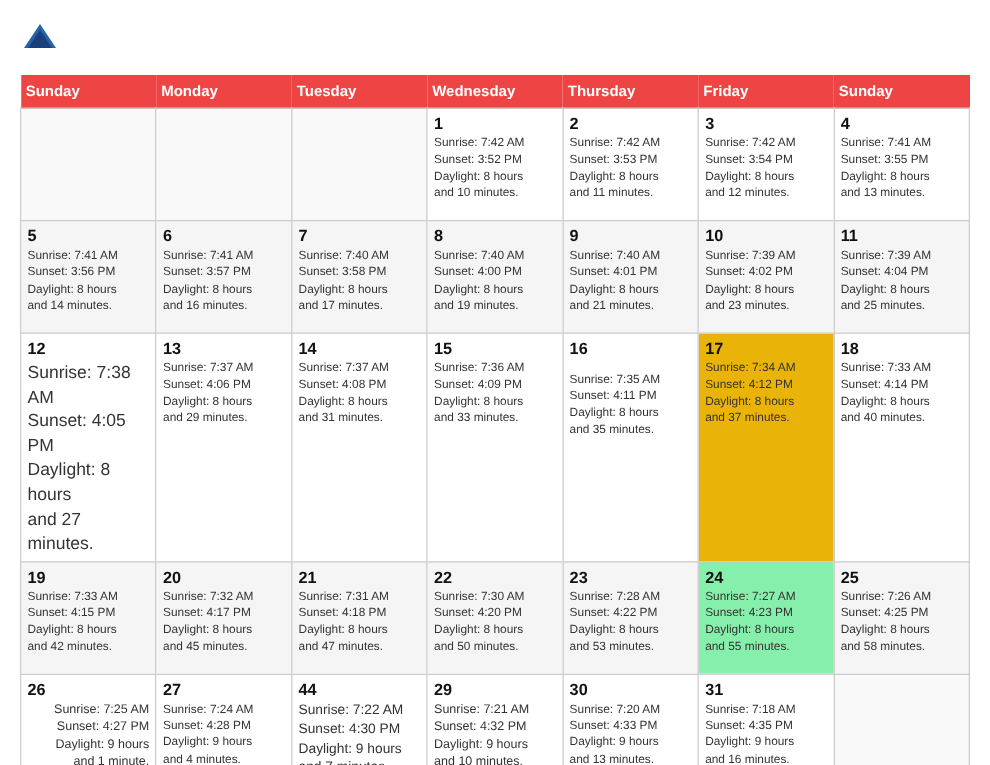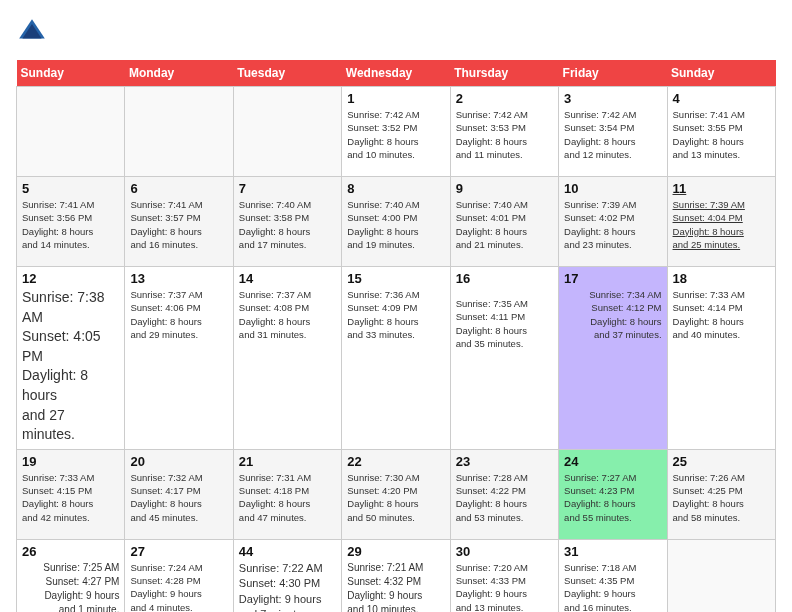--- a/index.html
+++ b/index.html
@@ -183,21 +183,21 @@
 Daylight: 8 hours
 and 21 minutes.</div>
         </td>
         <td style="background: rgb(245, 245, 245);">
           <span class="day-num">10</span>
           <div class="day-info" style="white-space: pre-wrap; font-size: 9.5px; line-height: 1.4;">Sunrise: 7:39 AM
 Sunset: 4:02 PM
 Daylight: 8 hours
 and 23 minutes.</div>
         </td>
-        <td style="background: rgb(245, 245, 245); text-decoration: underline;">
+        <td style="background: rgb(245, 245, 245);">
           <span class="day-num">11</span>
           <div class="day-info" style="white-space: pre-wrap; font-size: 9.5px; line-height: 1.4;">Sunrise: 7:39 AM
 Sunset: 4:04 PM
 Daylight: 8 hours
 and 25 minutes.</div>
         </td>
       </tr>
       <tr>
         <td style="background: rgb(255, 255, 255);">
           <span class="day-num">12</span>
@@ -227,23 +227,23 @@
 Daylight: 8 hours
 and 33 minutes.</div>
         </td>
         <td style="background: rgb(255, 255, 255);">
           <span class="day-num">16</span>
           <div class="day-info" style="white-space: pre-wrap; font-size: 9.5px; line-height: 1.4; margin-top: 11px;">Sunrise: 7:35 AM
 Sunset: 4:11 PM
 Daylight: 8 hours
 and 35 minutes.</div>
         </td>
-        <td style="background: #c4b5fd;">
+        <td style="background: #eab308;">
           <span class="day-num">17</span>
-          <div class="day-info" style="white-space: pre-wrap; font-size: 9.5px; line-height: 1.4; text-align: right;">Sunrise: 7:34 AM
+          <div class="day-info" style="white-space: pre-wrap; font-size: 9.5px; line-height: 1.4;">Sunrise: 7:34 AM
 Sunset: 4:12 PM
 Daylight: 8 hours
 and 37 minutes.</div>
         </td>
         <td style="background: rgb(255, 255, 255);">
           <span class="day-num">18</span>
           <div class="day-info" style="white-space: pre-wrap; font-size: 9.5px; line-height: 1.4;">Sunrise: 7:33 AM
 Sunset: 4:14 PM
 Daylight: 8 hours
 and 40 minutes.</div>

